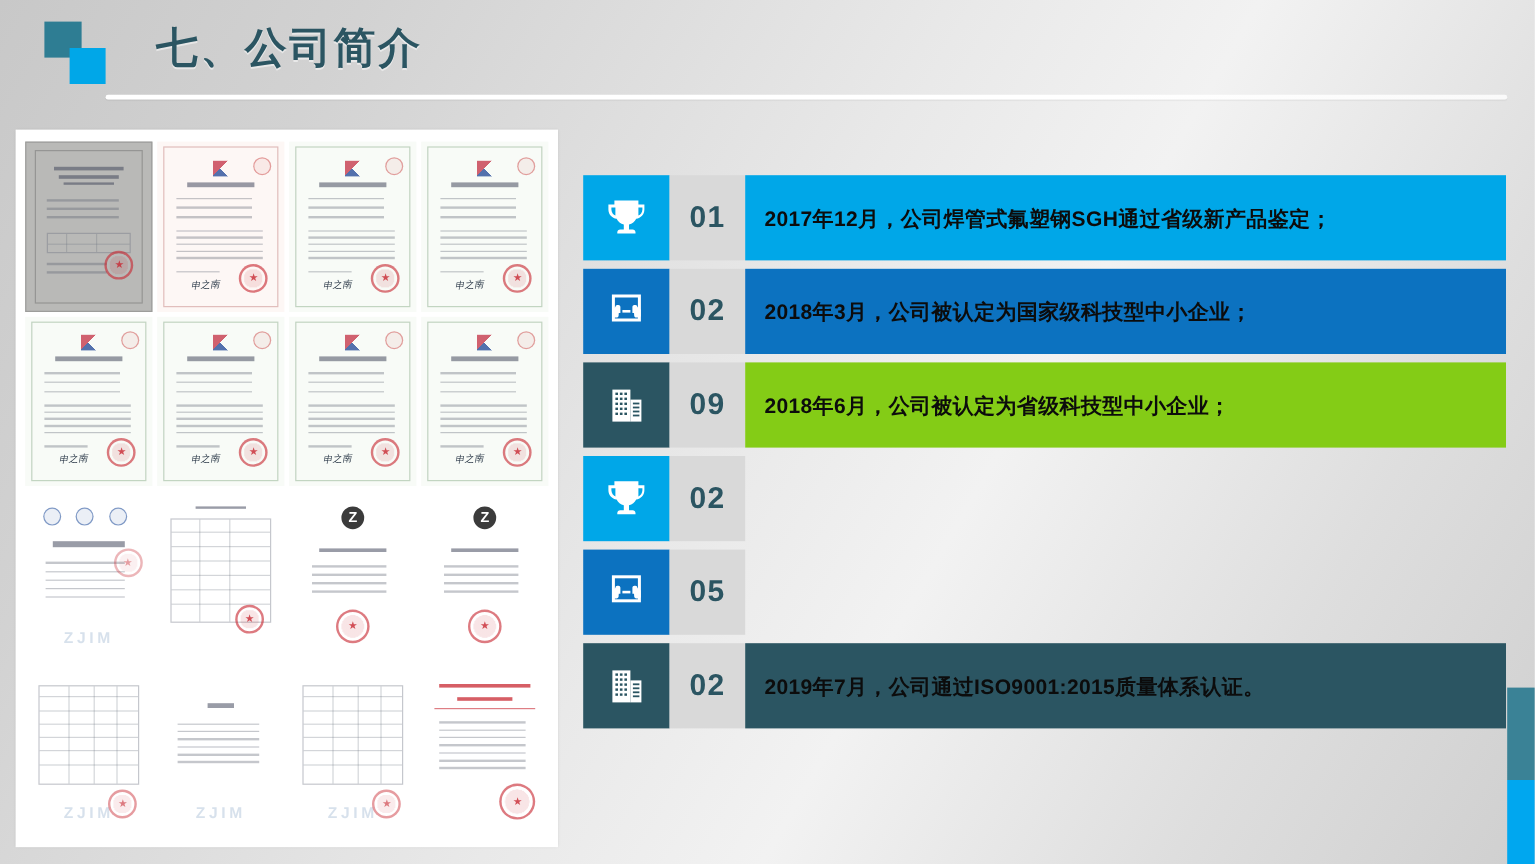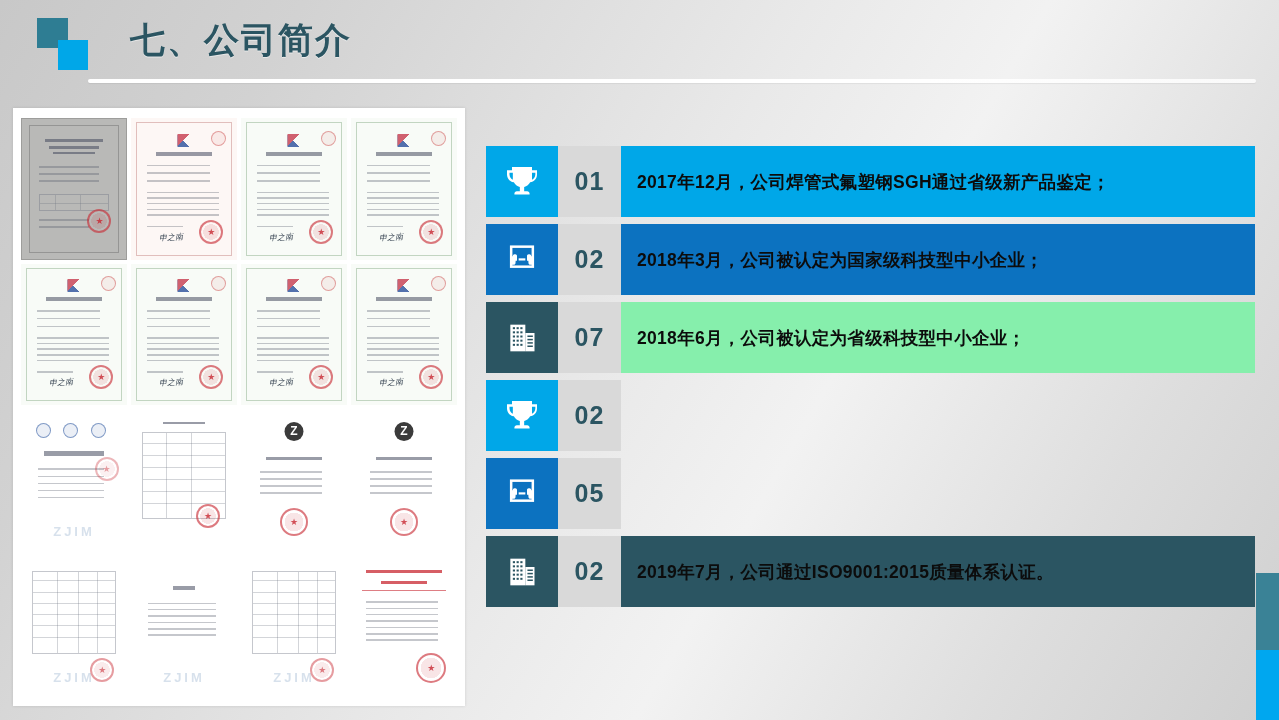--- a/index.html
+++ b/index.html
@@ -492,22 +492,22 @@
             <rect x="13" y="31" width="2.6" height="2.4"></rect>
             <rect x="17.5" y="31" width="2.6" height="2.4"></rect>
             <rect x="22" y="31" width="2.6" height="2.4"></rect>
             <rect x="30.5" y="21" width="6.5" height="1.8"></rect>
             <rect x="30.5" y="25" width="6.5" height="1.8"></rect>
             <rect x="30.5" y="29" width="6.5" height="1.8"></rect>
             <rect x="30.5" y="33" width="6.5" height="1.8"></rect>
           </g>
         </svg>
       </div>
-      <div class="row-num">07</div>
-      <div class="row-text" style="background: #86efac;">2018年6月，公司被认定为省级科技型中小企业；</div>
+      <div class="row-num">09</div>
+      <div class="row-text" style="background: #84cc16;">2018年6月，公司被认定为省级科技型中小企业；</div>
     </div>
     <div class="row">
       <div class="row-icon" style="background: rgb(0, 167, 232);">
         <svg viewBox="0 0 48 48" fill="#fff" xmlns="http://www.w3.org/2000/svg">
           <path d="M12 6h24v3c0 1 0 1 0 1h6v5c0 5-3.6 8.6-8.2 9.3C32.4 27 29.8 29.4 26.6 30v5h3.6c1.6 0 2.9 1.3 2.9 2.9V39H14.9v-1.1c0-1.6 1.3-2.9 2.9-2.9h3.6v-5c-3.2-.6-5.8-3-7.2-5.7C9.6 23.6 6 20 6 15v-5h6V6zm0 7H9v2c0 3 2 5.4 4 6.2V13zm24 0v8.2c2-0.8 4-3.2 4-6.2v-2h-4z"></path>
         </svg>
       </div>
       <div class="row-num">02</div>
     </div>
     <div class="row">

